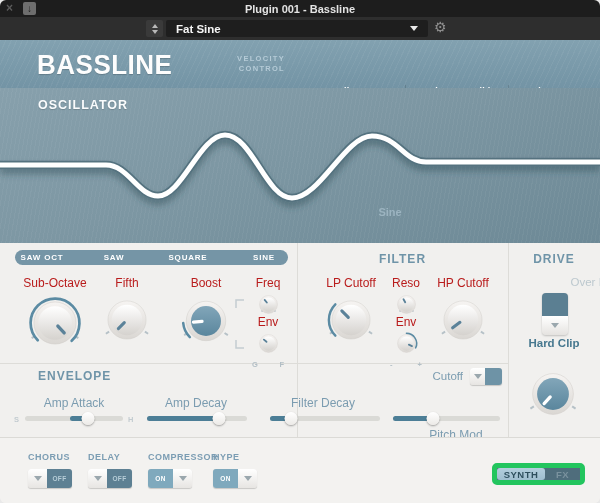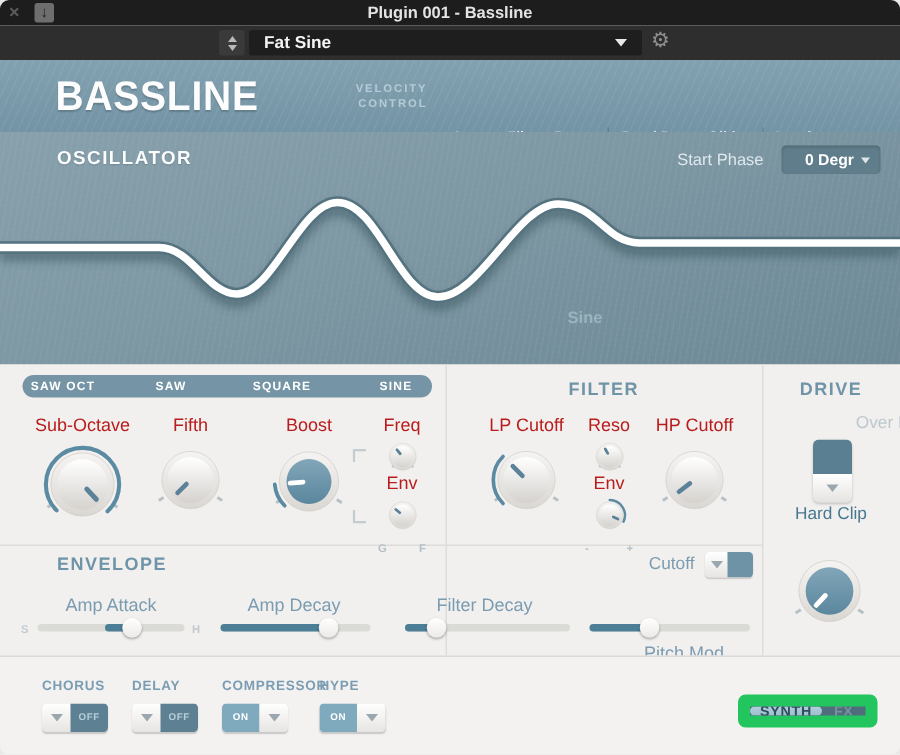--- a/index.html
+++ b/index.html
@@ -83,21 +83,21 @@
                font-weight:bold; letter-spacing:.8px; }
   .pt0 { left:27px; } .pt1 { left:99px; } .pt2 { left:173px; } .pt3 { left:249px; }
 
   .kb { position:absolute; text-align:center; }
   .kb .klabel { color:#b91c1c; font-size:12px; display:block; }
   .kb svg { margin-top:1px; }
   .mini-minmax { display:flex; justify-content:space-between; padding:0 6px; margin-top:-1px;
                  color:#b3bfc6; font-size:7.5px; font-weight:bold; }
   .sec-title { position:absolute; text-align:center; color:#6f94a8; font-size:12px; font-weight:bold; letter-spacing:1px; }
   .muted-opt { position:absolute; text-align:center; color:#bcc8ce; font-size:11.5px; }
-  .active-opt { position:absolute; text-align:center; color:#47788f; font-size:11.5px; font-weight:normal; }
+  .active-opt { position:absolute; text-align:center; color:#47788f; font-size:11.5px; font-weight:bold; }
 
   .vtoggle { position:absolute; left:542px; top:293px; width:26px; height:42px; border-radius:4px; overflow:hidden;
              display:flex; flex-direction:column; box-shadow:0 1px 2px rgba(0,0,0,.2), inset 0 0 0 1px rgba(0,0,0,.08); }
   .vtoggle .vtop { flex:1; background:#5b7f92; }
   .vtoggle .vhandle { height:19px; background:linear-gradient(#ffffff,#e5e3e0); display:flex; align-items:center; justify-content:center; }
   .tri-dn-g { width:0; height:0; border-left:4px solid transparent; border-right:4px solid transparent; border-top:5px solid #9aa7ad; }
 
   
   .env-title { position:absolute; left:38px; top:369px; color:#6f94a8; font-size:12px; font-weight:bold; letter-spacing:1px; }
   .retrig-label { position:absolute; left:408px; top:370px; width:55px; text-align:right; color:#7b9cb0; font-size:11.5px; }
@@ -117,21 +117,21 @@
   .sh { position:absolute; top:415px; color:#c2cbd0; font-size:7.5px; font-weight:bold; }
 
   
   .fxbar { position:absolute; left:0; top:437px; width:600px; height:66px; background:#f3f2f0; border-top:1px solid #dbdad6; }
   .fx-label { position:absolute; top:14px; color:#7b9db3; font-size:9px; font-weight:bold; letter-spacing:.5px; }
   .fx-toggle { position:absolute; top:31px; width:44px; height:19px; }
   .fx-toggle .handle { width:19px; }
   .fx-toggle .side.off { background:#5d8093; color:#b7cdd8; }
   .fx-toggle .side.on  { background:#7fa9bd; color:#ffffff; }
   .viewtabs { position:absolute; left:492px; top:25px; width:93px; height:22px; background:#4f6d7c;
-              border:8px solid #22c55e; border-radius:5px; display:flex; overflow:hidden; }
+              border:5px solid #22c55e; border-radius:5px; display:flex; overflow:hidden; }
   .vt { display:flex; align-items:center; justify-content:center; font-size:9.5px; font-weight:bold; letter-spacing:.5px; }
   .vt.synth { width:48px; background:linear-gradient(#b3cedd,#9fbecf); color:#2e4f5e; border-radius:3px; }
   .vt.fx { flex:1; color:#7a929e; }
 </style>
 </head>
 <body>
 
 <svg width="0" height="0" style="position:absolute">
   <defs>
     <linearGradient id="faceW" x1="0" y1="0" x2="0" y2="1">
@@ -238,27 +238,20 @@
         </div>
     </div>
 
     <svg class="airlogo" width="42" height="22">
       <text x="2" y="16" font-size="17" font-weight="bold" font-style="italic" letter-spacing="1.5" fill="none" stroke="#a3bac7" stroke-width="0.9">air</text>
     </svg>
   </div>
 
   <div class="osc">
     <div class="osc-title">OSCILLATOR</div>
-    <div class="startphase">
-      <span class="sp-label">Start Phase</span>
-      <div class="sp-dd">
-        <span class="val">0 Degr</span>
-        <i class="tri-dn-xs"></i>
-      </div>
-    </div>
     <svg class="wave-svg" width="600" height="123" viewBox="0 0 600 123">
       <g filter="url(#waveShadow)">
         <path d="M0,53 L106,53 C128,53 138,84 158,84 C182,84 200,23 225,23 C252,23 266,86 292,86 C320,86 345,24 372,24 C398,24 404,50 426,50 L600,50" fill="none" stroke="#54727f" stroke-width="8.5"></path>
         <path d="M0,53 L106,53 C128,53 138,84 158,84 C182,84 200,23 225,23 C252,23 266,86 292,86 C320,86 345,24 372,24 C398,24 404,50 426,50 L600,50" fill="none" stroke="#ffffff" stroke-width="5"></path>
       </g>
     </svg>
     <div class="wave-name">Sine</div>
   </div>
 
   <div class="panel">

